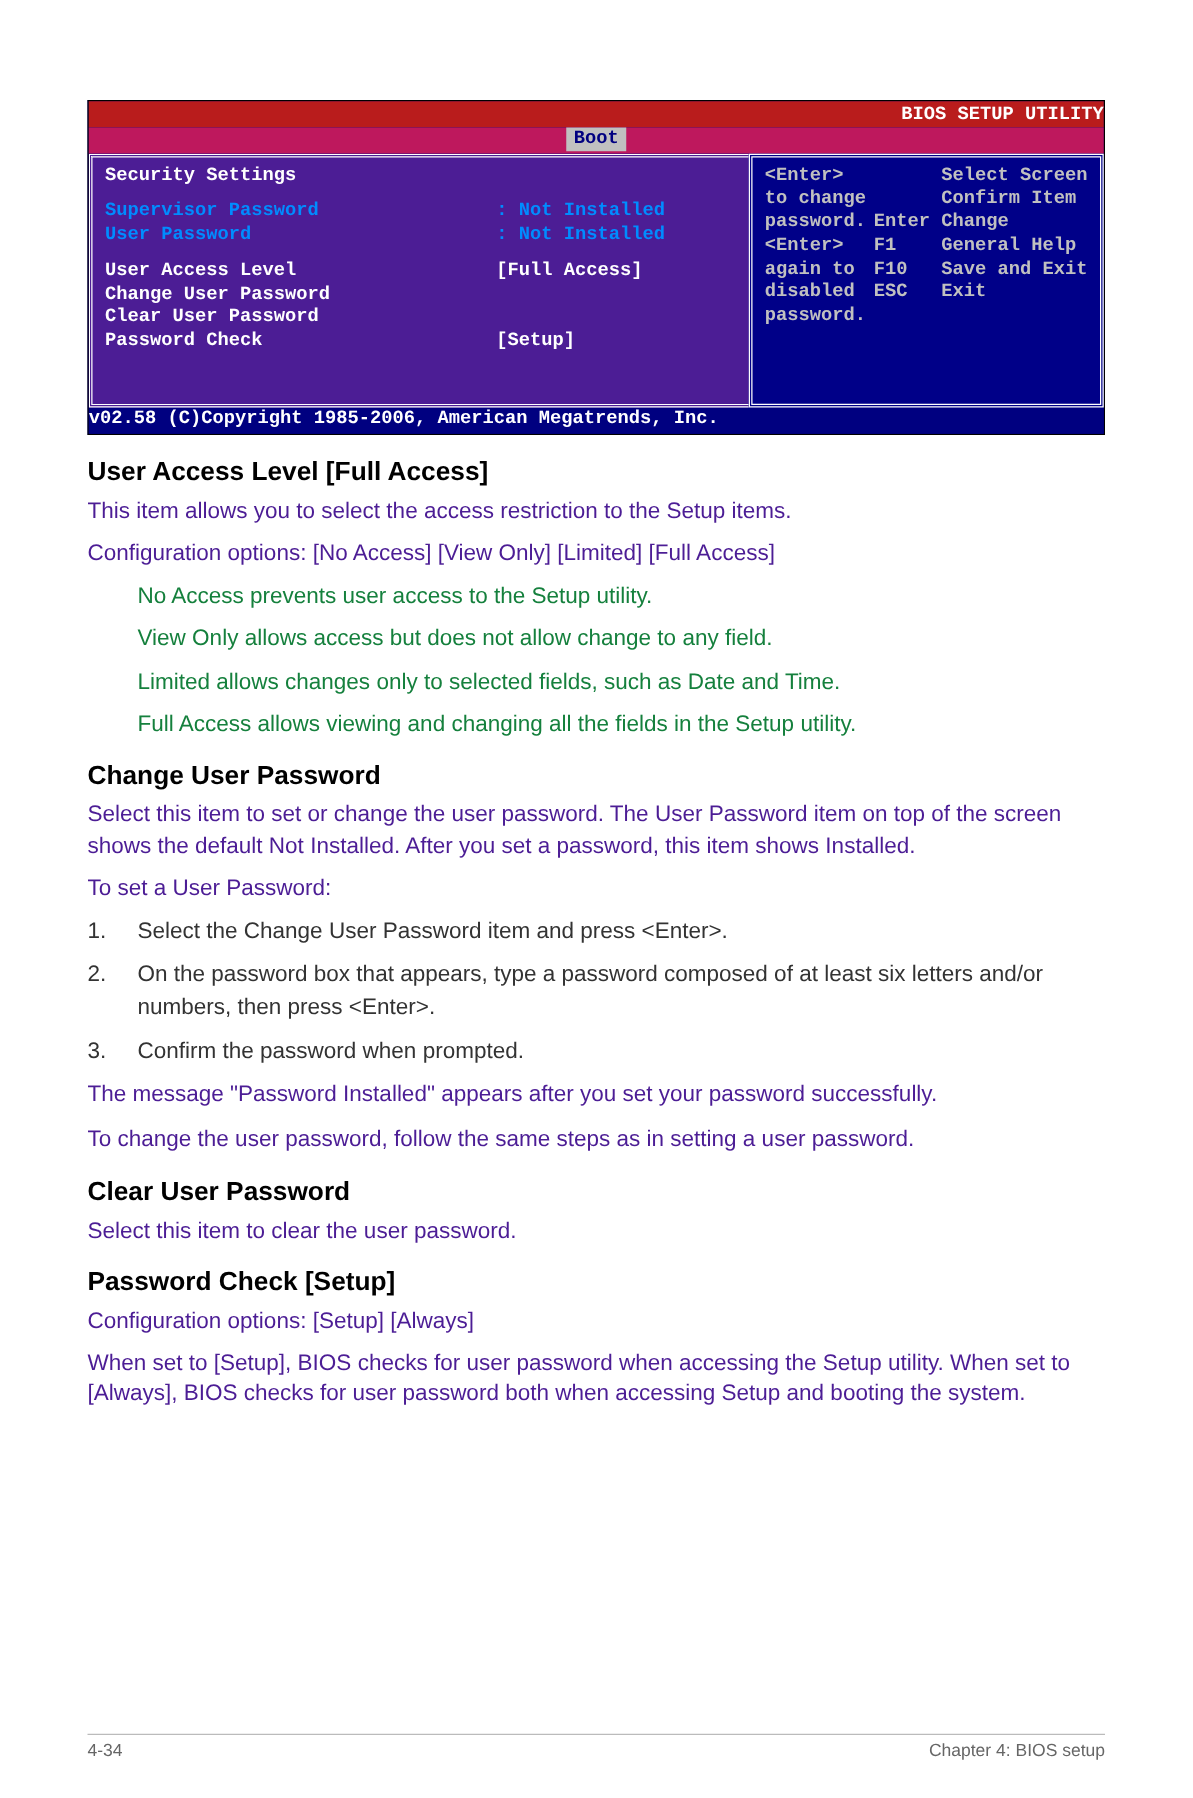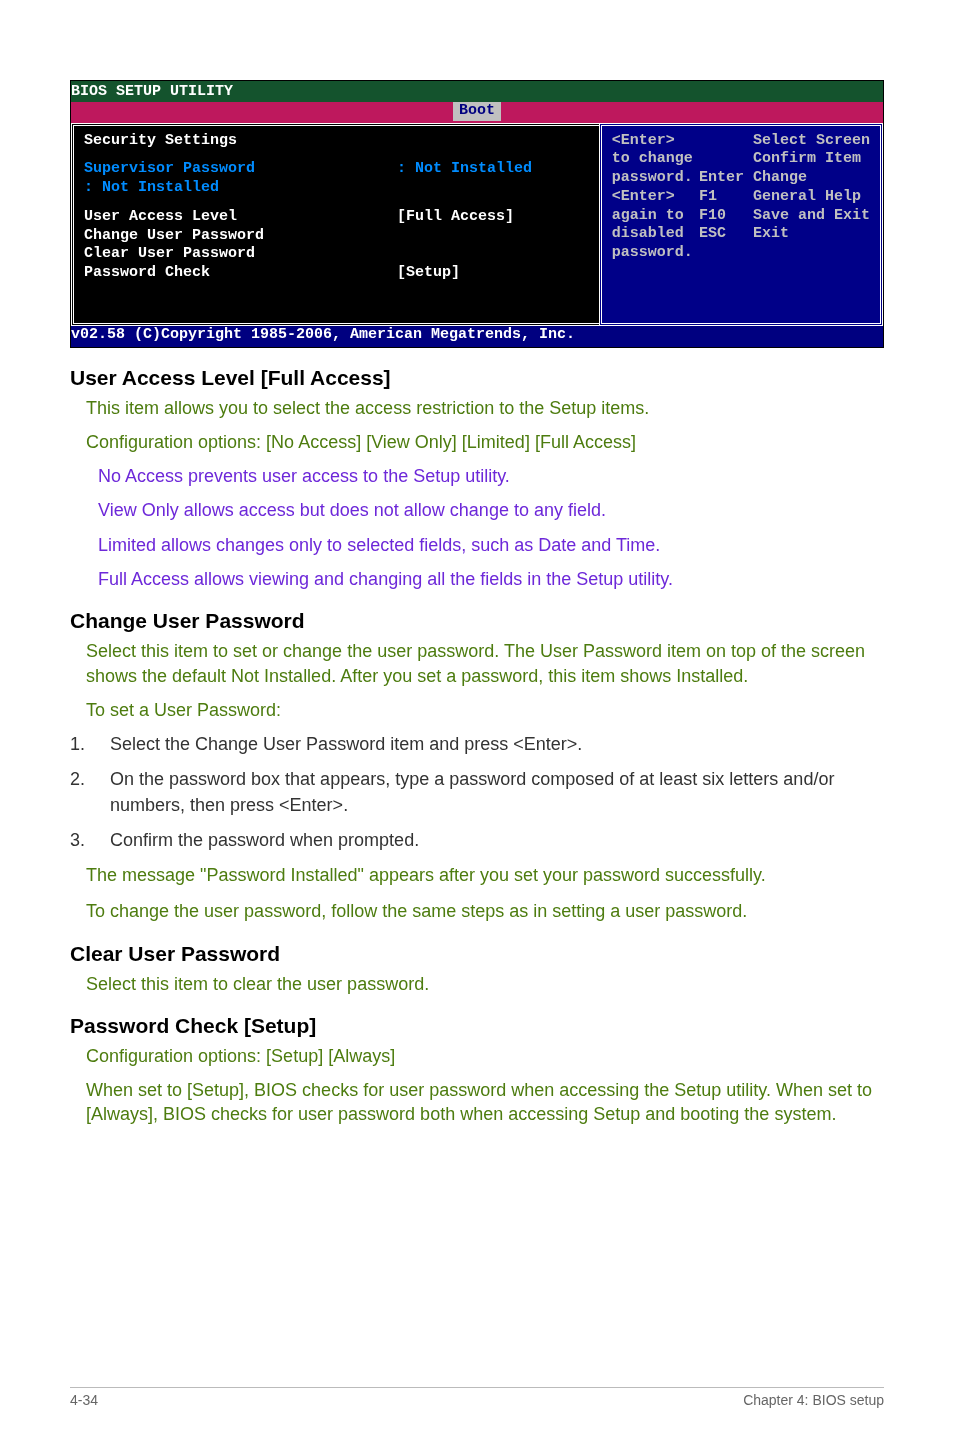--- a/index.html
+++ b/index.html
@@ -1,33 +1,33 @@
 <!DOCTYPE html>
 <html><head>
 <meta charset="utf-8">
 <style>
   * { margin: 0; padding: 0; box-sizing: border-box; }
   html, body { width: 954px; height: 1438px; background: #fff; font-family: Arial, Helvetica, sans-serif; color: #333; }
   .page { padding: 80px 70px 40px 70px; }
   .bios-box { border: 1px solid #000; background: #000080; font-family: "Courier New", monospace; font-size: 15px; font-weight: bold; line-height: 1.25; }
-  .bios-title { color: #fff; text-align: left; background: #14532d; padding: 2px 0 0 0; }
+  .bios-title { color: #fff; text-align: right; background: #b91c1c; padding: 2px 0 0 0; }
   .bios-tabrow { text-align: center; background: #be185d; padding-bottom: 2px; }
   .bios-tab { display: inline-block; background: #c0c0c0; color: #000080; padding: 0 6px; }
   .bios-body { display: flex; }
-  .bios-left { flex: 0 0 65%; background: #000000; border: 3px double #fff; border-right: 0; padding: 6px 10px 40px 10px; color: #008cff; }
+  .bios-left { flex: 0 0 65%; background: #4c1d95; border: 3px double #fff; border-right: 0; padding: 6px 10px 40px 10px; color: #008cff; }
   .bios-left .hl { color: #fff; }
   .bios-left .row { display: flex; }
   .bios-left .k { flex: 0 0 62%; }
   .bios-left .v { flex: 1; }
   .bios-right { flex: 1; background: #000088; border: 3px double #fff; padding: 6px 10px; color: #c0c0c0; display: flex; flex-direction: row; justify-content: space-between; }
   .bios-right .keys .kl { white-space: pre; }
   .bios-footer { background: #000080; color: #fff; padding: 0 0 2px 0; }
   h2.sec { font-size: 21px; font-weight: 700; color: #000; margin: 18px 0 6px 0; }
-  p.body { font-size: 18px; color: #4d7c0f; line-height: 1.35; margin: 4px 0 10px 16px; }
-  p.indent { font-size: 18px; color: #6d28d9; line-height: 1.35; margin: 6px 0 10px 28px; }
+  p.body { font-size: 18px; color: #4c1d95; line-height: 1.35; margin: 4px 0 10px 0; }
+  p.indent { font-size: 18px; color: #15803d; line-height: 1.35; margin: 6px 0 10px 40px; }
   ol.steps { font-size: 18px; color: #333; line-height: 1.4; margin: 6px 0 8px 0; padding-left: 0; list-style: none; }
   ol.steps li { display: flex; margin-bottom: 10px; }
   ol.steps li .num { flex: 0 0 40px; }
   ol.steps li .txt { flex: 1; }
   .foot { position: absolute; bottom: 30px; left: 70px; right: 70px; border-top: 1px solid #bbb; padding-top: 4px; display: flex; justify-content: space-between; font-size: 14px; color: #666; }
   .page-wrap { position: relative; width: 954px; height: 1438px; }
 </style>
 </head>
 <body>
 
@@ -41,20 +41,21 @@
     </div>
     <div class="bios-body">
       <div class="bios-left">
         <div class="hl">Security Settings</div>
         <div style="height:10px"></div>
         <div class="row">
           <div class="k">Supervisor Password</div>
           <div class="v">: Not Installed</div>
         </div>
         <div class="row">
+          <div class="k">User Password</div>
           <div class="v">: Not Installed</div>
         </div>
         <div style="height:10px"></div>
         <div class="row hl">
           <div class="k">User Access Level</div>
           <div class="v">[Full Access]</div>
         </div>
         <div class="hl">Change User Password</div>
         <div class="hl">Clear User Password</div>
         <div class="row hl">

